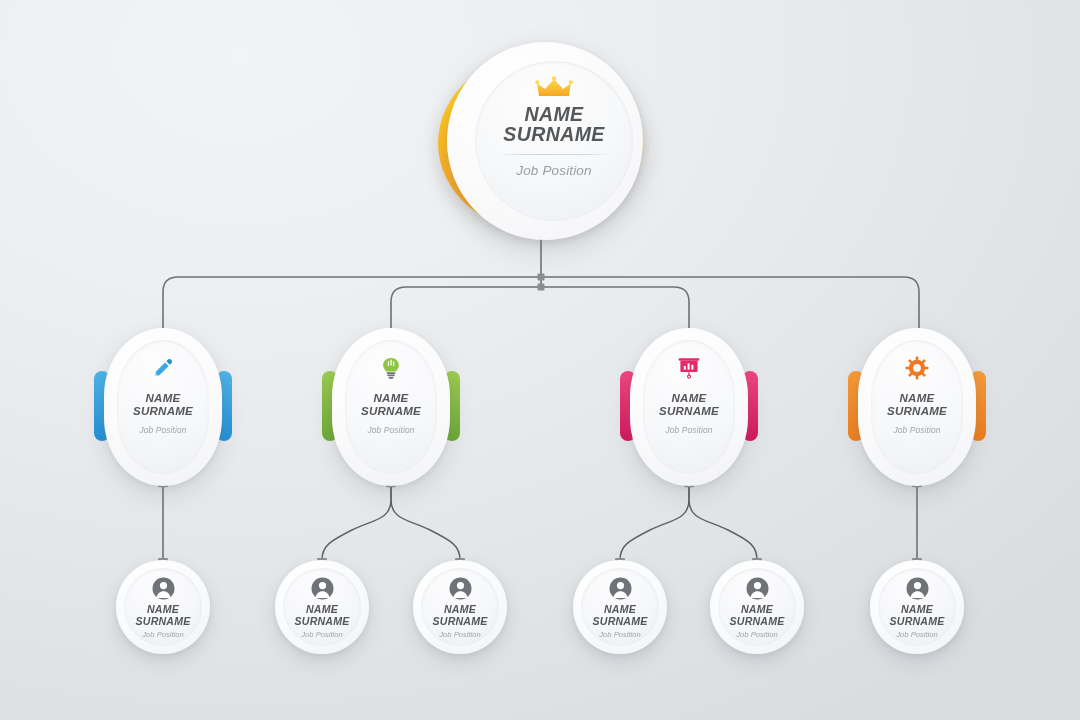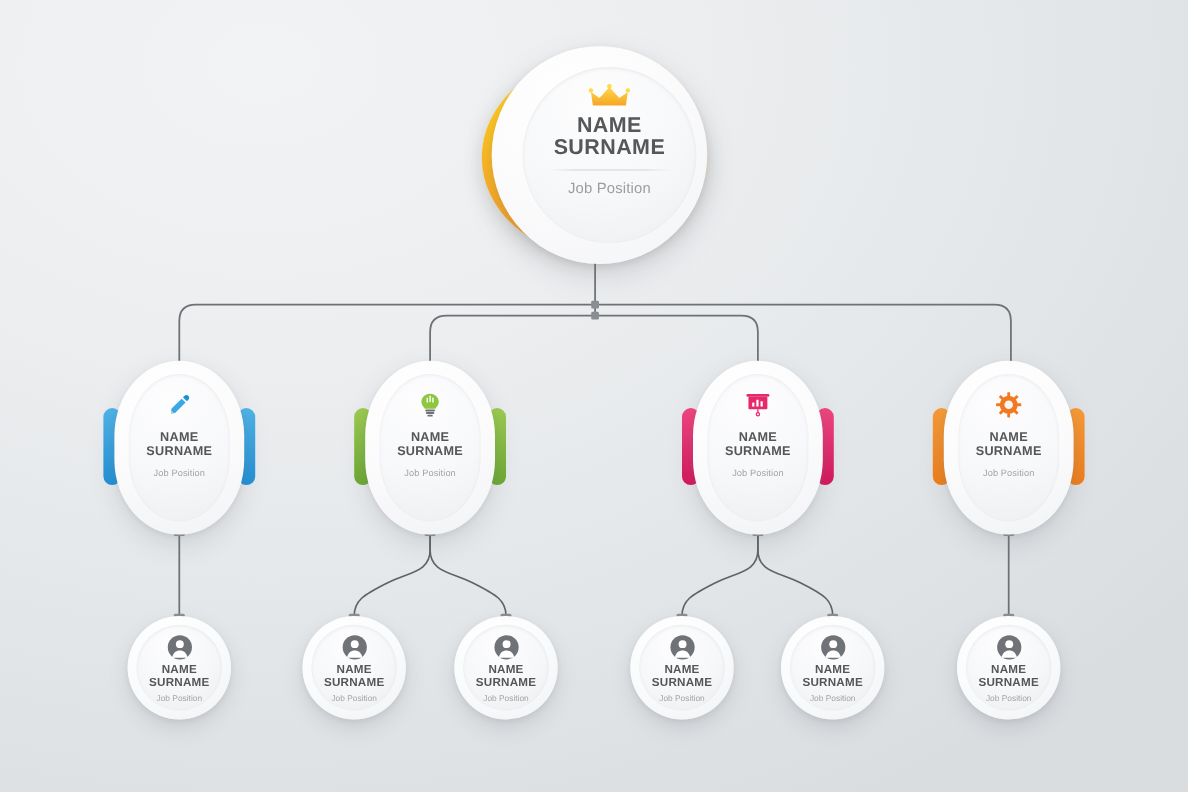--- a/index.html
+++ b/index.html
@@ -8,21 +8,21 @@
     width:1080px; height:720px;
     overflow:hidden;
     font-family:"Liberation Sans", sans-serif;
   }
   body {
     background:
       radial-gradient(ellipse 1100px 780px at 22% 8%, #f1f3f4 0%, #eceef0 34%, #e3e6e8 68%, #dadde0 100%);
     position:relative;
   }
 
-  #stage { position:absolute; inset:0; }
+  #stage { position:absolute; inset:0;font-style:italic; }
 
   
   #wires { position:absolute; left:0; top:0; width:1080px; height:720px; z-index:1; }
   .wire { fill:none; stroke:#6e7175; stroke-width:1.6; stroke-linecap:butt; }
   .wire-thin { fill:none; stroke:#5f6367; stroke-width:1.5; }
   .cap { fill:#8d9094; }
   .junction { fill:#8a8d91; }
 
   
   .node { position:absolute; z-index:3; }

